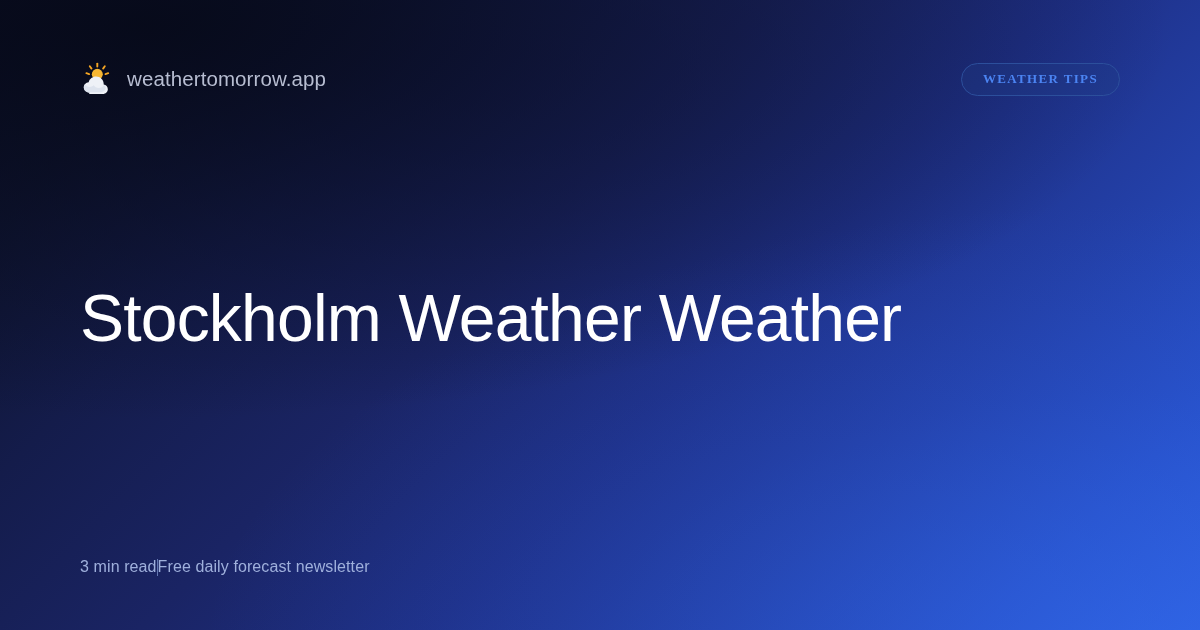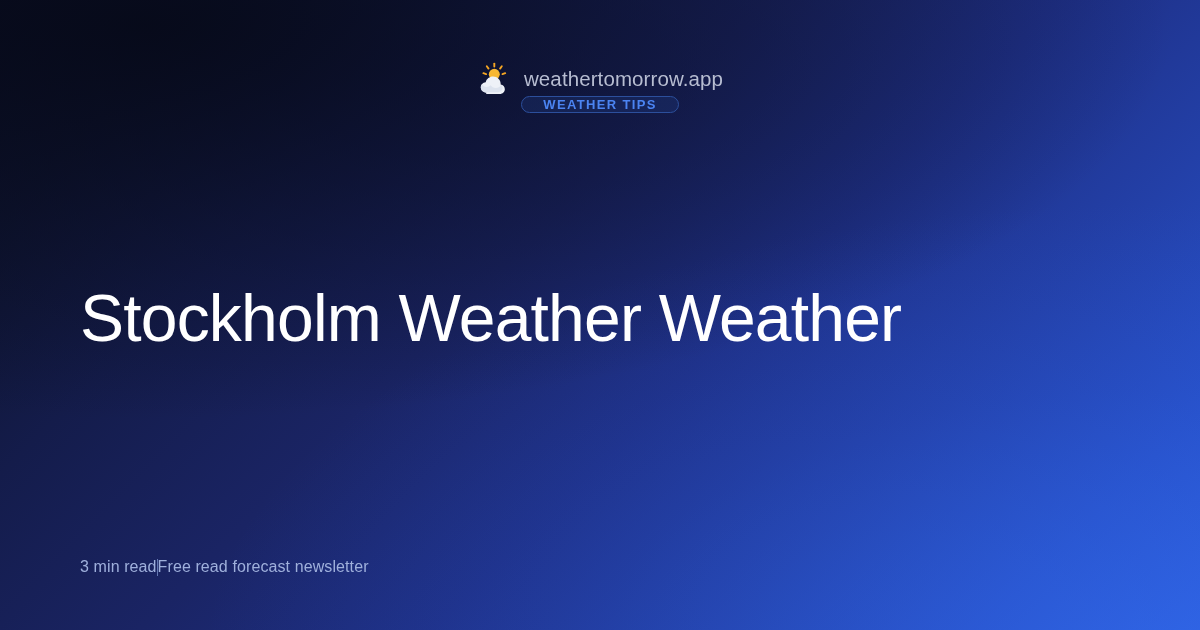--- a/index.html
+++ b/index.html
@@ -52,21 +52,20 @@
     display: flex;
     flex-direction: column;
   }
 
   
   .header {
     display: flex;
     align-items: center;
     justify-content: space-between;
     height: 34px;
-    flex-direction: column;
   }
 
   .brand {
     display: flex;
     align-items: center;
     gap: 13px;
   }
 
   .brand-mark {
     width: 34px;
@@ -89,20 +88,21 @@
     height: 33px;
     padding: 0 21px;
     border-radius: 999px;
     border: 1px solid #2c4f9c;
     background: rgba(34,62,136,0.30);
     color: #4b84f2;
     font-size: 13px;
     font-weight: 700;
     letter-spacing: 1.35px;
     white-space: nowrap;
+    font-family: Liberation Serif, serif;
   }
 
   
   .title-zone {
     flex: 1;
     display: flex;
     align-items: center;
     margin-top: -16px;
   }
 
@@ -165,17 +165,17 @@
       <span class="tips-badge">WEATHER TIPS</span>
     </div>
 
     <div class="title-zone">
       <h1 class="og-title">Stockholm Weather Weather</h1>
     </div>
 
     <div class="footer">
       <span class="meta-text">3 min read</span>
       <span class="meta-sep"></span>
-      <span class="meta-text">Free read forecast newsletter</span>
+      <span class="meta-text">Free daily forecast newsletter</span>
     </div>
 
   </div>
 </div>
 
 </body></html>

